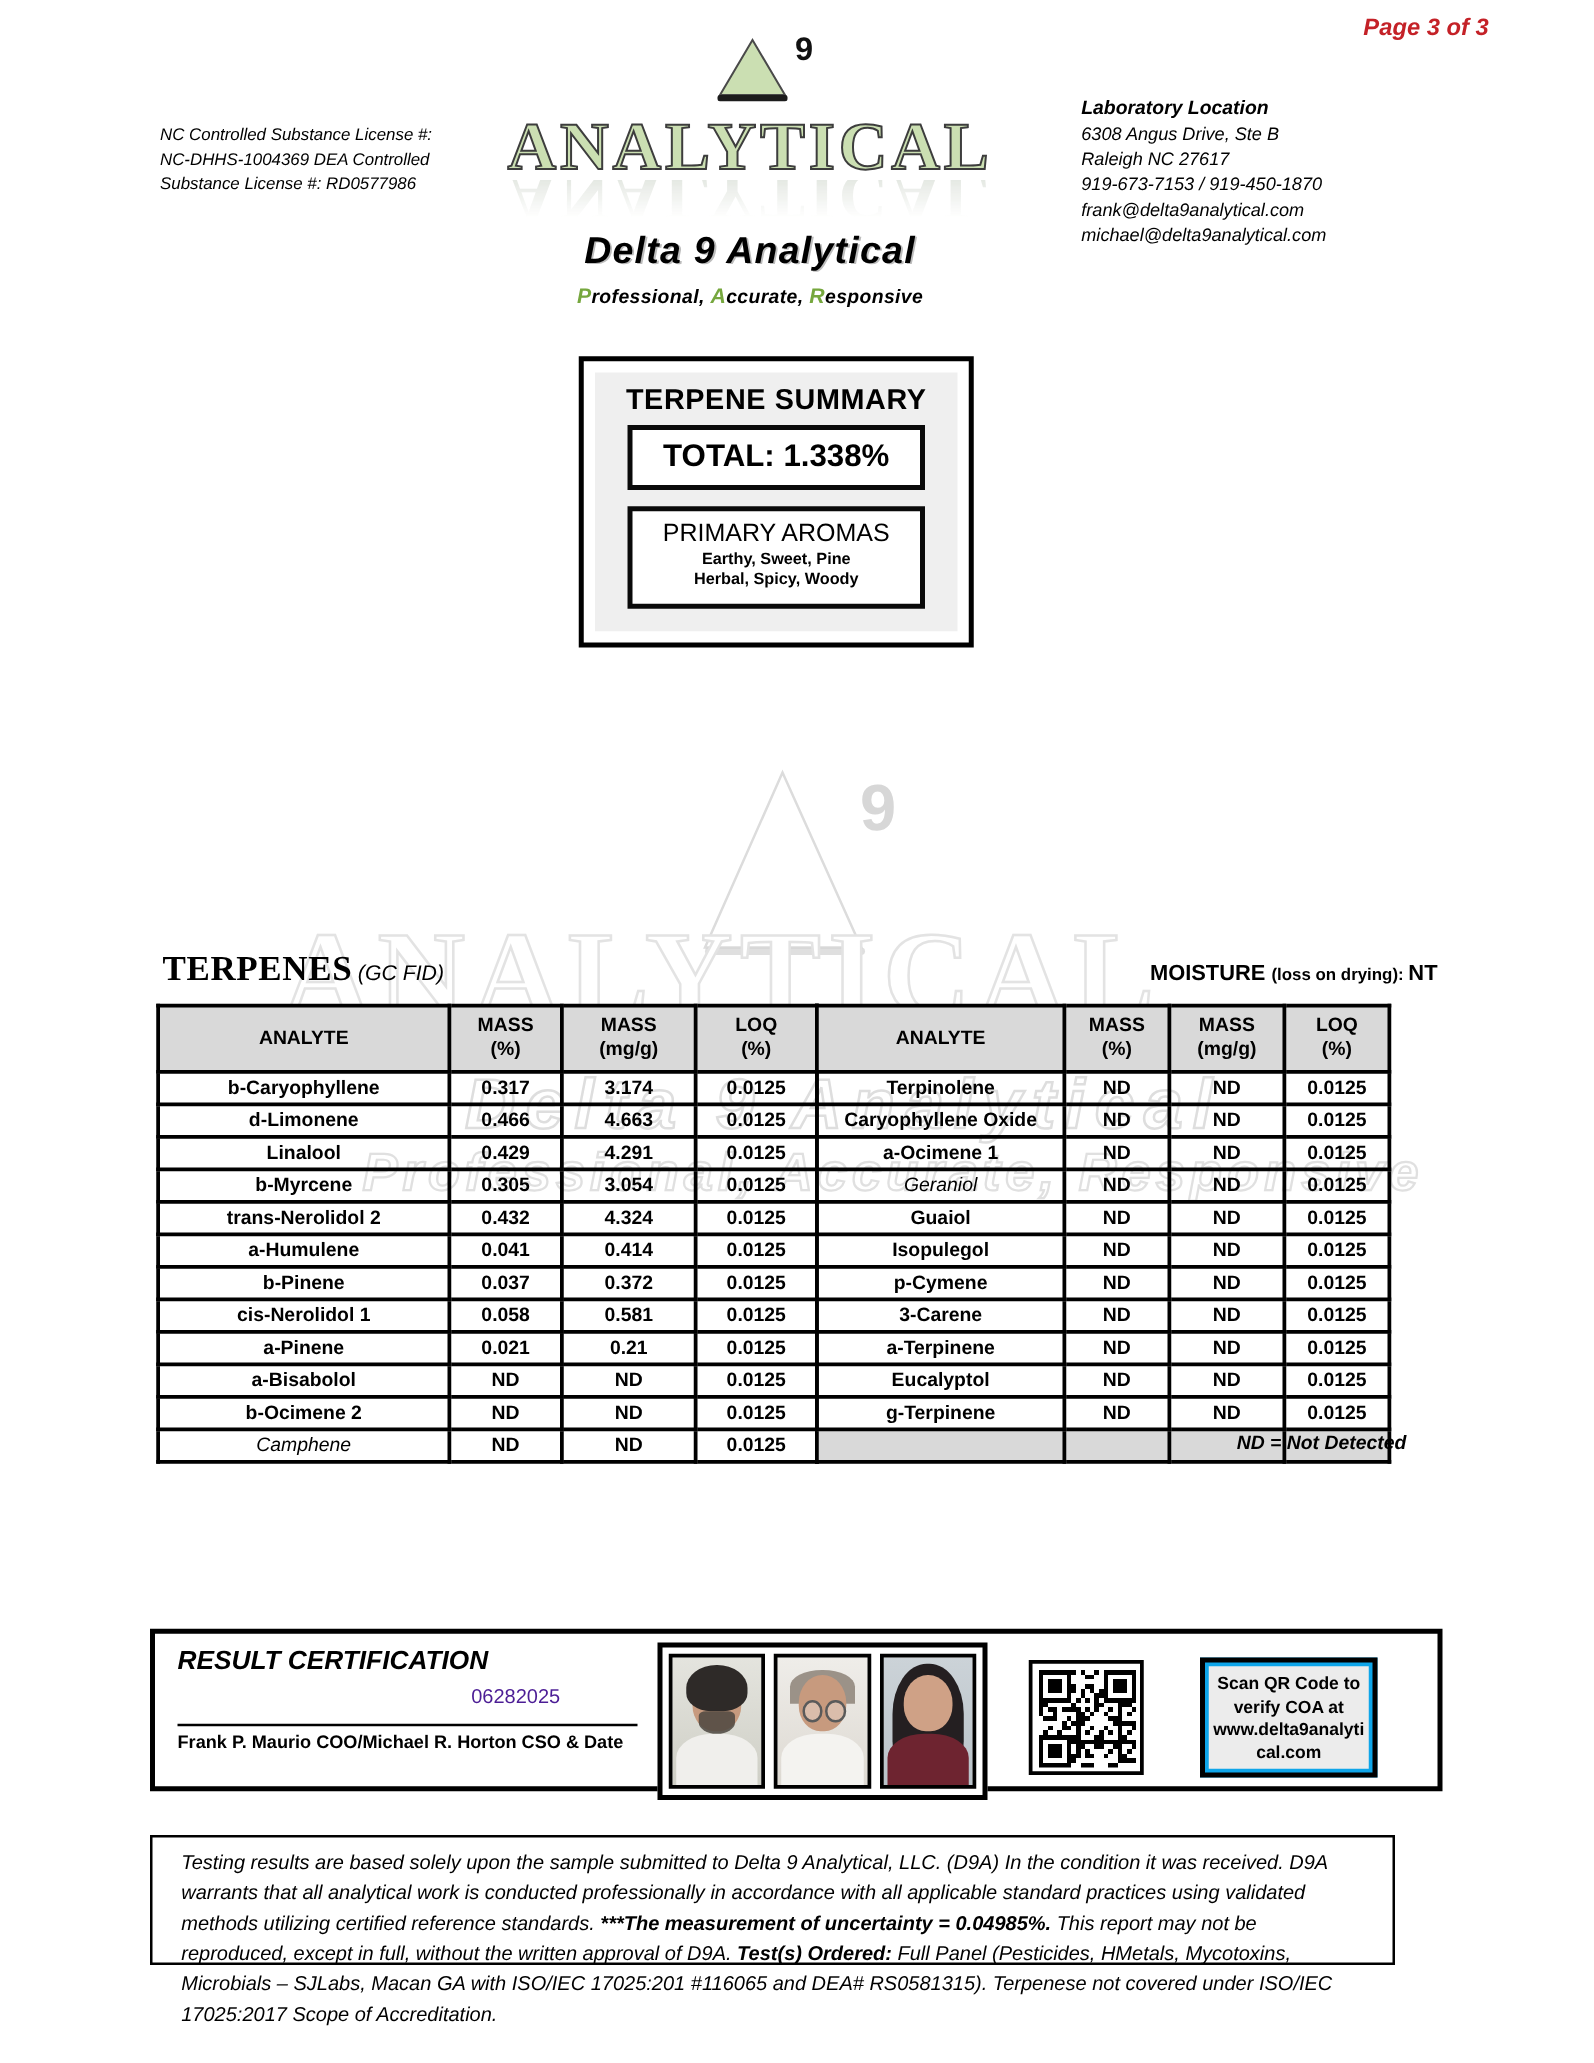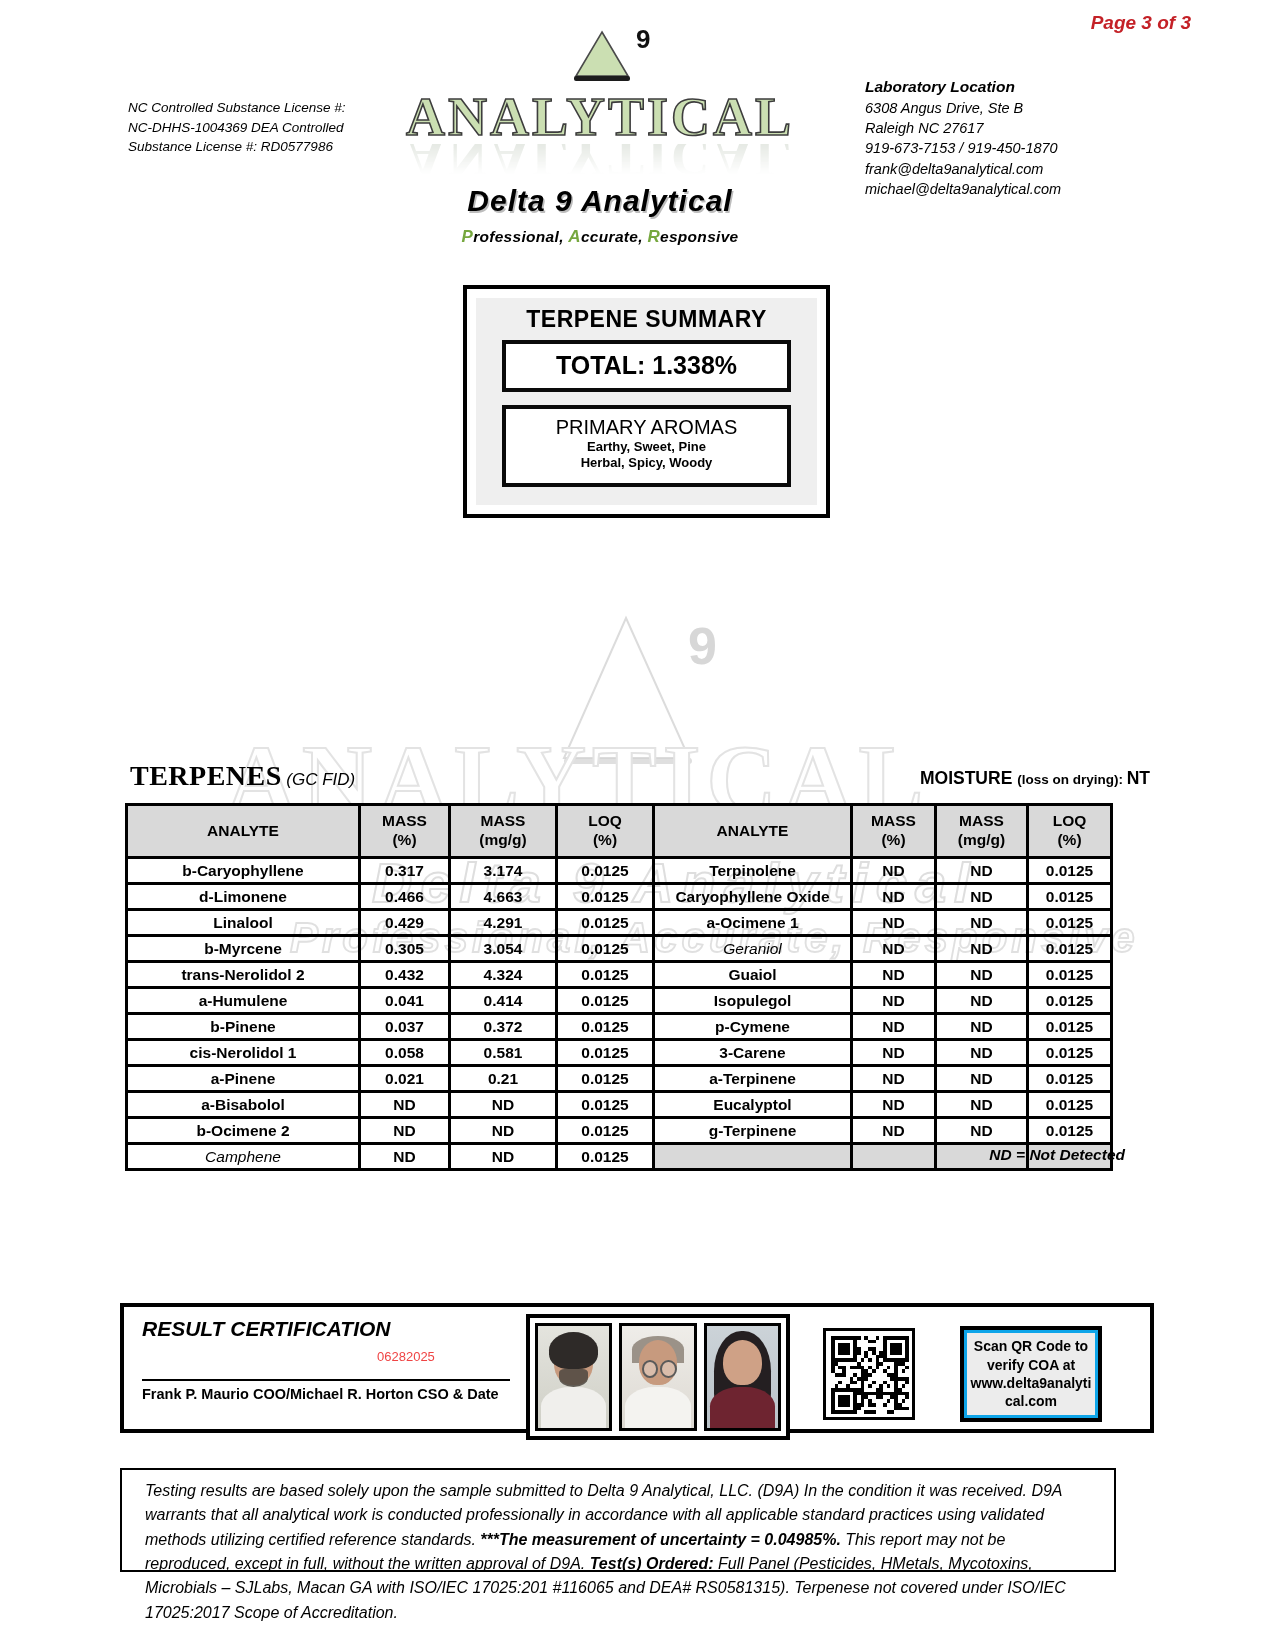--- a/index.html
+++ b/index.html
@@ -22,21 +22,21 @@
          mask-image:linear-gradient(to top,rgba(0,0,0,.9),transparent 75%);white-space:nowrap;}
   .logo-name{font-size:30px;font-weight:bold;font-style:italic;letter-spacing:1px;margin-top:0;
              text-shadow:1.5px 1.5px 0 #bdbdbd;}
   .tagline{font-size:15.5px;font-weight:bold;font-style:italic;margin-top:9px;letter-spacing:.3px;}
   .tagline .green{color:#76a73e;font-size:17px;}
 
   .lab{position:absolute;left:865px;top:76px;font-style:italic;font-size:14.5px;line-height:1.4;}
   .lab .title{font-weight:bold;font-size:15.5px;}
 
   
-  .summary-box{position:absolute;left:463px;top:285px;width:367px;height:233px;border:4px solid #000;
+  .summary-box{position:absolute;left:463px;top:285px;width:316px;height:233px;border:4px solid #000;
                background:#fff;box-sizing:border-box;padding:9px;}
   .summary-inner{background:#efefef;height:100%;box-sizing:border-box;padding:4px 16px 0;text-align:center;}
   .summary-title{font-size:23px;font-weight:bold;letter-spacing:.5px;margin-top:4px;}
   .total-box{background:#fff;border:4px solid #0a0a0a;margin:7px 10px 0;height:44px;line-height:42px;
              font-size:25px;font-weight:bold;}
   .aromas-box{background:#fff;border:4px solid #0a0a0a;margin:13px 10px 0;padding:7px 2px 11px;}
   .aromas-title{font-size:20px;font-weight:normal;}
   .aromas-line{font-size:13px;font-weight:bold;line-height:1.25;}
 
   
@@ -67,21 +67,21 @@
   .ttable thead th{background:#d9d9d9;height:50px;line-height:1.2;}
   .ttable td{height:23px;}
   .ttable .it{font-style:italic;font-weight:normal;}
   .ttable tr.empty td{background:#d9d9d9;}
   .nd-note{position:absolute;top:1146px;right:150px;font-size:15.5px;font-weight:bold;font-style:italic;}
 
   
   .cert-box{position:absolute;left:120px;top:1303px;width:1034px;height:130px;border:4px solid #000;
             box-sizing:border-box;}
   .cert-title{position:absolute;left:18px;top:10px;font-size:21px;font-weight:bold;font-style:italic;}
-  .cert-date{position:absolute;left:253px;top:42px;font-size:13px;color:#ef4444;}
+  .cert-date{position:absolute;left:253px;top:42px;font-size:16px;color:#4c1d95;}
   .sig-line{position:absolute;left:18px;top:72px;width:368px;border-bottom:2.5px solid #000;}
   .sig-name{position:absolute;left:18px;top:79px;font-size:14.5px;font-weight:bold;}
 
   .photos-box{position:absolute;left:402px;top:7px;width:246px;height:108px;border:4px solid #000;
               background:#fff;display:flex;gap:7px;padding:5px;box-sizing:content-box;}
   .photo{flex:1;border:3px solid #000;position:relative;overflow:hidden;}
   .photo .head{position:absolute;width:54%;height:44%;left:23%;top:14%;background:#c79a7e;border-radius:50% 50% 46% 46%;z-index:2;}
   .photo .torso{position:absolute;left:4%;top:60%;width:92%;height:42%;border-radius:45% 45% 0 0;z-index:3;}
   .photo .hair{position:absolute;z-index:1;}
   .photo .over{position:absolute;z-index:4;}

